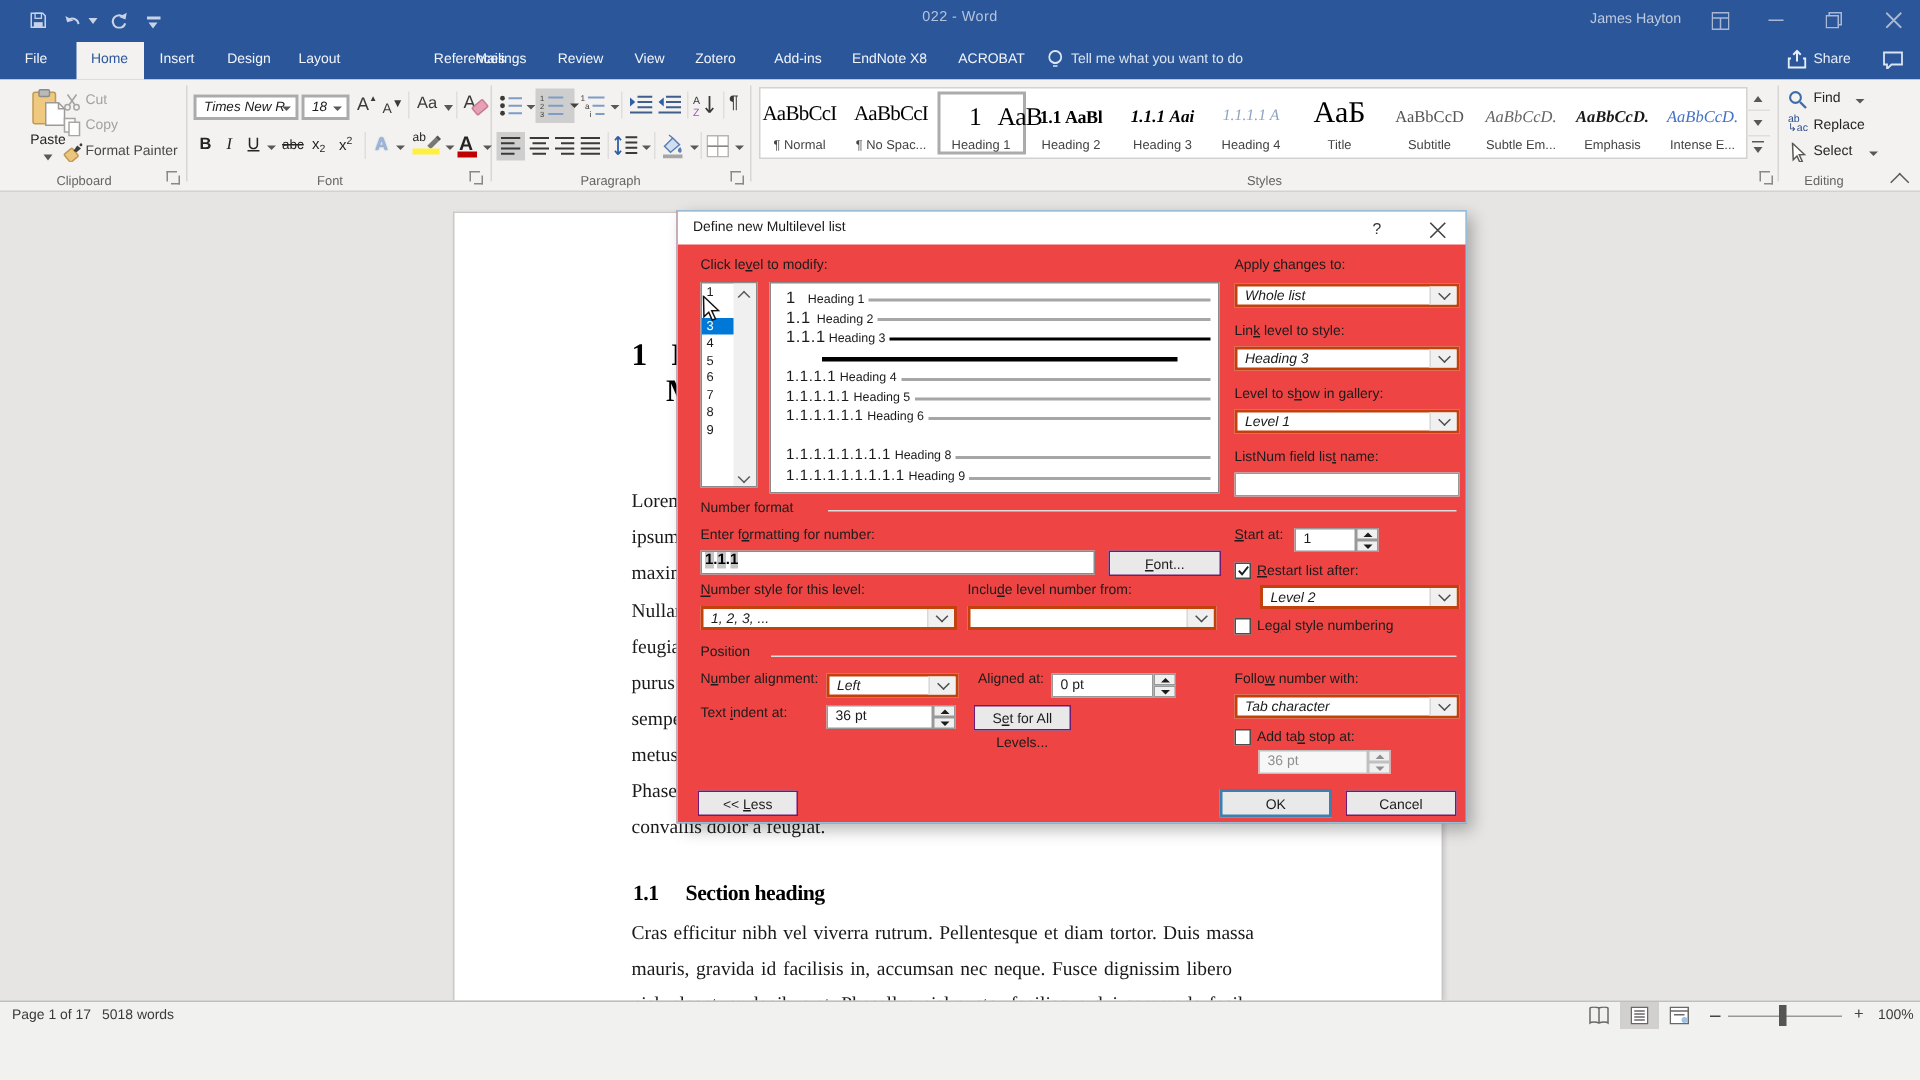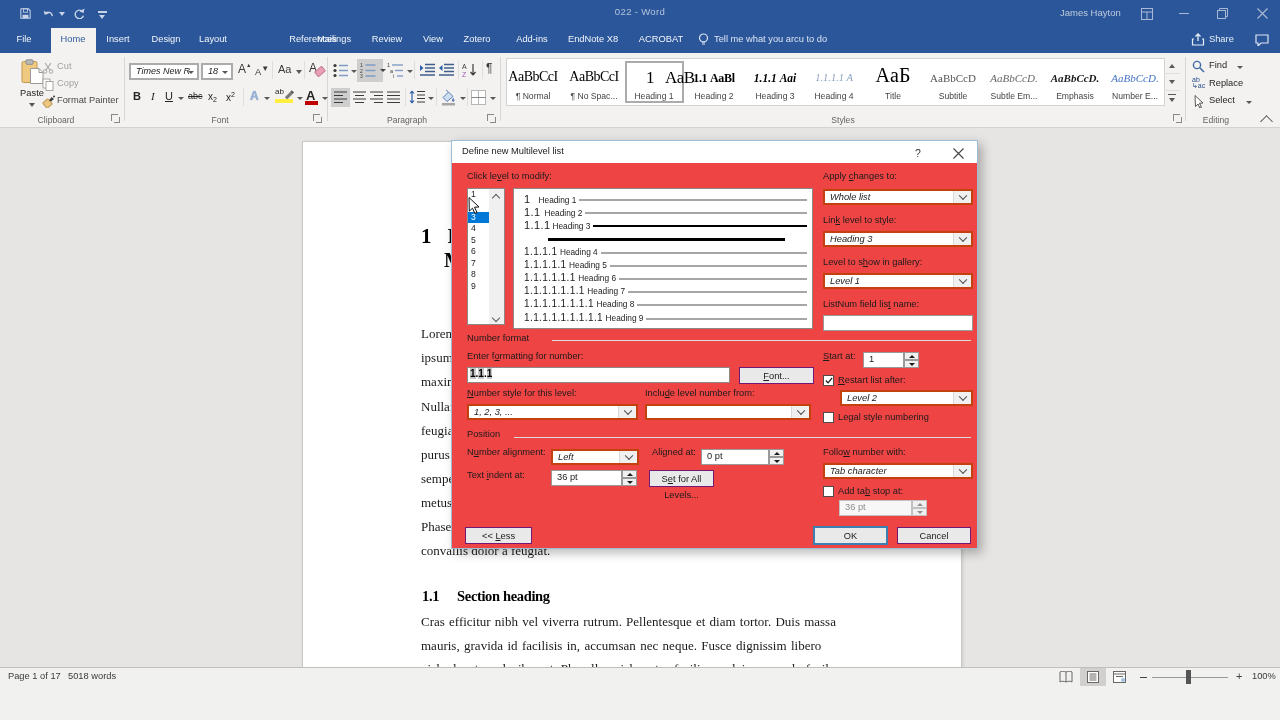--- a/index.html
+++ b/index.html
@@ -74,21 +74,21 @@
 <div class="tabtxt" style="left:387px;">Review</div>
 <div class="tabtxt" style="left:433px;">View</div>
 <div class="tabtxt" style="left:477px;">Zotero</div>
 <div class="tabtxt" style="left:532px;">Add-ins</div>
 <div class="tabtxt" style="left:593px;">EndNote X8</div>
 <div class="tabtxt" style="left:661px;">ACROBAT</div>
 <svg class="ic" style="left:698px;top:33px;" width="11" height="14" viewBox="0 0 11 14">
       <circle cx="5.5" cy="5" r="4" fill="none" stroke="#dbe4f2" stroke-width="1.2"></circle>
       <path d="M4 9 h3 M4 11 h3" stroke="#dbe4f2"></path>
     </svg>
-<div class="t" style="left:714px;top:34px;font-size:9.3px;color:#dbe4f2;">Tell me what you arcu to do</div>
+<div class="t" style="left:714px;top:34px;font-size:9.3px;color:#dbe4f2;">Tell me what you want to do</div>
 <svg class="ic" style="left:1191px;top:33px;" width="14" height="13" viewBox="0 0 14 13">
       <path d="M7 8 V1 M4.5 3.5 L7 1 L9.5 3.5" fill="none" stroke="#e8eef7" stroke-width="1.3"></path>
       <path d="M3 6 H1.5 V12 H12.5 V6 H11" fill="none" stroke="#e8eef7" stroke-width="1.2"></path>
     </svg>
 <div class="t" style="left:1209px;top:34px;font-size:9.3px;color:#e8eef7;">Share</div>
 <svg class="ic" style="left:1255px;top:34px;" width="14" height="12" viewBox="0 0 14 12">
       <path d="M1 1 h12 v8 h-7 l-3 3 v-3 h-2 z" fill="none" stroke="#dbe4f2" stroke-width="1.2"></path>
     </svg>
 
 <div class="a" style="left:0;top:53px;width:1280px;height:75px;background:#f3f2f1;border-bottom:1px solid #d4d2d0;box-sizing:border-box;"></div>
@@ -265,21 +265,21 @@
 <div class="t" style="left:834px;top:91px;transform:translateX(-50%);font-size:8.6px;color:#444;">Heading 4</div>
 <div class="t" style="left:893px;top:64px;transform:translateX(-50%);font-size:20px;font-family:'Liberation Serif',serif;color:#000;">AaБ</div>
 <div class="t" style="left:893px;top:91px;transform:translateX(-50%);font-size:8.6px;color:#444;">Title</div>
 <div class="t" style="left:953px;top:72px;transform:translateX(-50%);font-size:11px;font-family:'Liberation Serif',serif;color:#555;">AaBbCcD</div>
 <div class="t" style="left:953px;top:91px;transform:translateX(-50%);font-size:8.6px;color:#444;">Subtitle</div>
 <div class="t" style="left:1014px;top:72px;transform:translateX(-50%);font-size:11px;font-style:italic;font-family:'Liberation Serif',serif;color:#666;">AaBbCcD.</div>
 <div class="t" style="left:1014px;top:91px;transform:translateX(-50%);font-size:8.6px;color:#444;">Subtle Em...</div>
 <div class="t" style="left:1075px;top:72px;transform:translateX(-50%);font-size:11px;font-style:italic;font-weight:bold;font-family:'Liberation Serif',serif;color:#1a1a1a;">AaBbCcD.</div>
 <div class="t" style="left:1075px;top:91px;transform:translateX(-50%);font-size:8.6px;color:#444;">Emphasis</div>
 <div class="t" style="left:1135px;top:72px;transform:translateX(-50%);font-size:11px;font-style:italic;font-family:'Liberation Serif',serif;color:#4472c4;">AaBbCcD.</div>
-<div class="t" style="left:1135px;top:91px;transform:translateX(-50%);font-size:8.6px;color:#444;">Number E...</div>
+<div class="t" style="left:1135px;top:91px;transform:translateX(-50%);font-size:8.6px;color:#444;">Intense E...</div>
 
 <div class="a" style="left:1164px;top:58px;width:16px;height:48px;background:#f3f2f1;border-left:1px solid #d4d2d0;"></div>
 <div class="a" style="left:1169px;top:64px;width:0;height:0;border-left:3.5px solid transparent;border-right:3.5px solid transparent;border-bottom:4px solid #5a5856;"></div>
 <div class="a" style="left:1164px;top:73px;width:16px;height:1px;background:#e0deda;"></div>
 <div class="a" style="left:1169px;top:80px;width:0;height:0;border-left:3.5px solid transparent;border-right:3.5px solid transparent;border-top:4px solid #5a5856;"></div>
 <div class="a" style="left:1164px;top:90px;width:16px;height:1px;background:#e0deda;"></div>
 <div class="a" style="left:1168px;top:94px;width:8px;height:1.2px;background:#5a5856;"></div>
 <div class="a" style="left:1169px;top:98px;width:0;height:0;border-left:3.5px solid transparent;border-right:3.5px solid transparent;border-top:4px solid #5a5856;"></div>
 <div class="glbl" style="left:843px;top:115px;">Styles</div>
 <div class="launch" style="left:1173px;top:114px;"></div>
@@ -363,25 +363,20 @@
 <div class="a" style="left:72px;top:118px;width:283px;height:14px;display:flex;align-items:baseline;">
 <span style="font-size:10px;letter-spacing:0.4px;color:#1b1b1b;">1.1.1.1.1</span>
 <span style="font-size:8.3px;color:#1b1b1b;margin-left:2.5px;white-space:nowrap;">Heading 5</span>
 <div style="flex:1;height:2.5px;background:#a6a6a6;margin-left:3px;align-self:center;"></div>
 </div>
 <div class="a" style="left:72px;top:131px;width:283px;height:14px;display:flex;align-items:baseline;">
 <span style="font-size:10px;letter-spacing:0.4px;color:#1b1b1b;">1.1.1.1.1.1</span>
 <span style="font-size:8.3px;color:#1b1b1b;margin-left:2.5px;white-space:nowrap;">Heading 6</span>
 <div style="flex:1;height:2.5px;background:#a6a6a6;margin-left:3px;align-self:center;"></div>
 </div>
-<div class="a" style="left:72px;top:144px;width:283px;height:14px;display:flex;align-items:baseline;">
-<span style="font-size:10px;letter-spacing:0.4px;color:#1b1b1b;">1.1.1.1.1.1.1</span>
-<span style="font-size:8.3px;color:#1b1b1b;margin-left:2.5px;white-space:nowrap;">Heading 7</span>
-<div style="flex:1;height:2.5px;background:#a6a6a6;margin-left:3px;align-self:center;"></div>
-</div>
 <div class="a" style="left:72px;top:157px;width:283px;height:14px;display:flex;align-items:baseline;">
 <span style="font-size:10px;letter-spacing:0.4px;color:#1b1b1b;">1.1.1.1.1.1.1.1</span>
 <span style="font-size:8.3px;color:#1b1b1b;margin-left:2.5px;white-space:nowrap;">Heading 8</span>
 <div style="flex:1;height:2.5px;background:#a6a6a6;margin-left:3px;align-self:center;"></div>
 </div>
 <div class="a" style="left:72px;top:171px;width:283px;height:14px;display:flex;align-items:baseline;">
 <span style="font-size:10px;letter-spacing:0.4px;color:#1b1b1b;">1.1.1.1.1.1.1.1.1</span>
 <span style="font-size:8.3px;color:#1b1b1b;margin-left:2.5px;white-space:nowrap;">Heading 9</span>
 <div style="flex:1;height:2.5px;background:#a6a6a6;margin-left:3px;align-self:center;"></div>
 </div>

